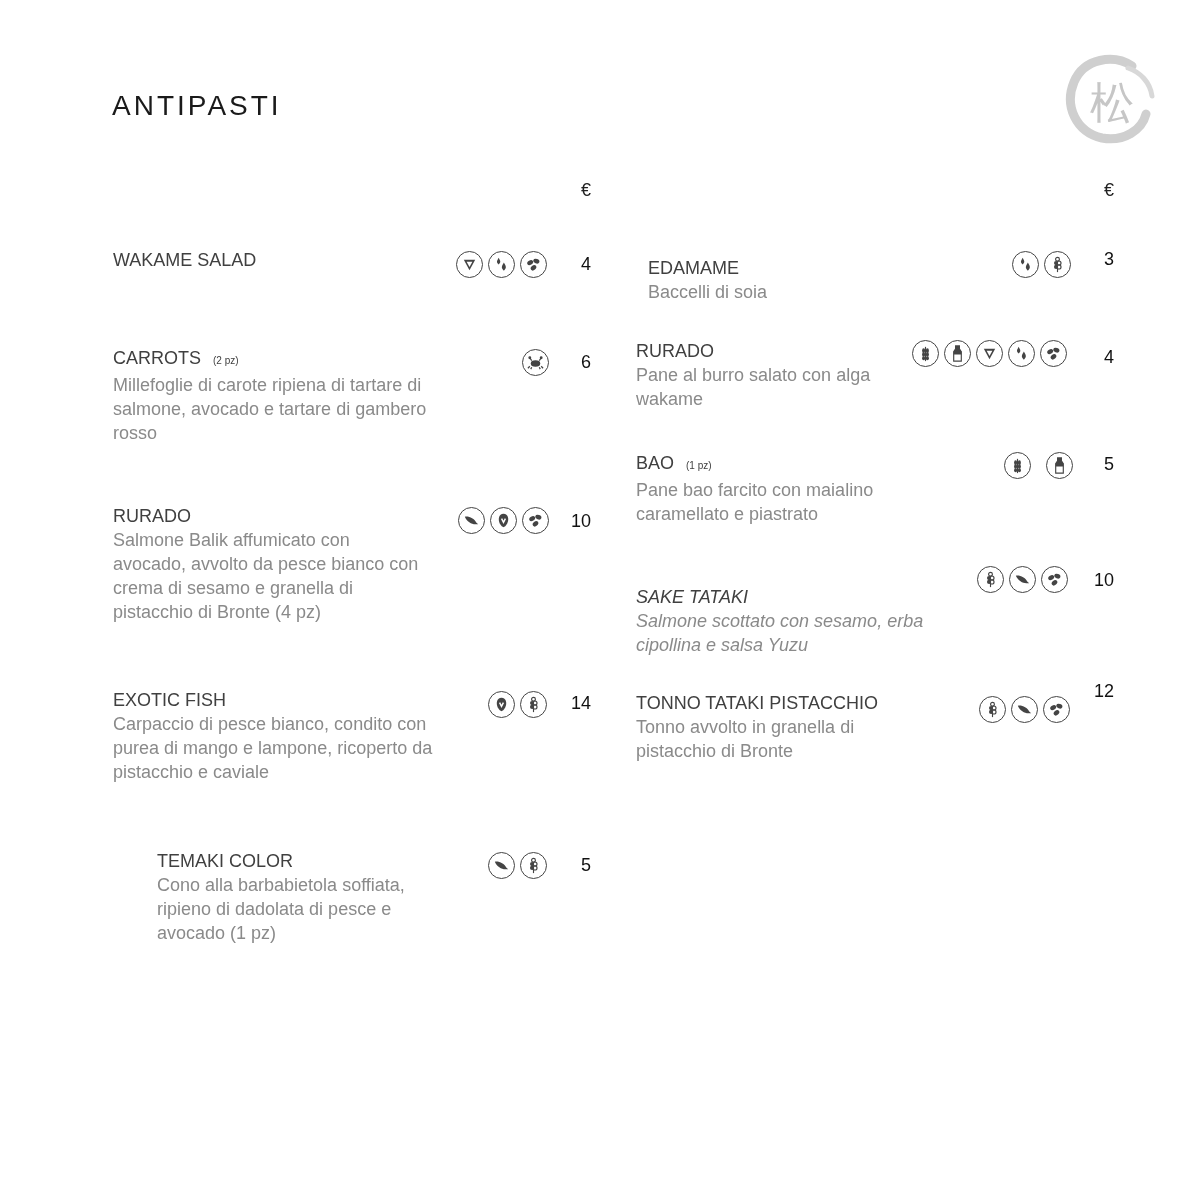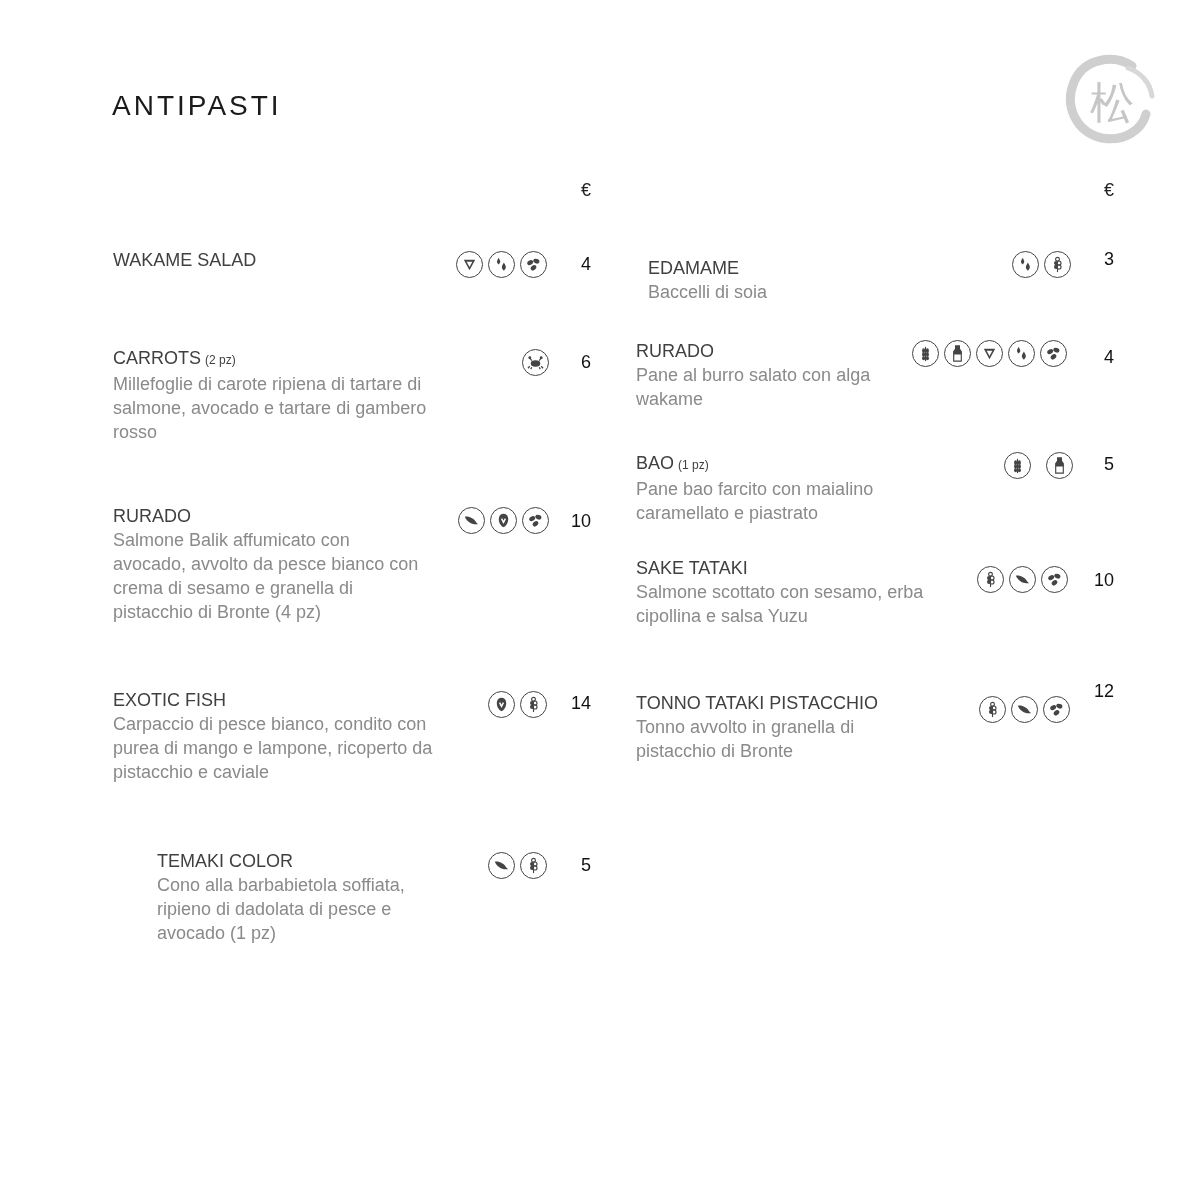--- a/index.html
+++ b/index.html
@@ -9,21 +9,21 @@
     }
     .title {
       position:absolute; left:112px; top:84px; font-size:28px; font-weight:300;
       letter-spacing:3px; color:#1a1a1a; margin:0; line-height:44px;
       -webkit-text-stroke:0; font-weight:normal;
     }
     .logo { position:absolute; left:1062px; top:52px; width:96px; height:96px; }
     .euro { position:absolute; top:180px; font-size:18px; color:#222; }
     .item { position:absolute; }
     .name { font-size:18px; color:#404040; line-height:24px; white-space:nowrap; }
-    .name .qty { font-size:12px; margin-left:4px; }
+    .name .qty { font-size:10px; margin-left:12px; }
     .desc { font-size:18px; color:#8a8a8a; line-height:24px; }
     .icons { position:absolute; display:flex; gap:5px; }
     .ic {
       width:27px; height:27px; border:1.3px solid #444; border-radius:50%;
       box-sizing:border-box; display:flex; align-items:center; justify-content:center;
       background:#fff;
     }
     .ic svg { width:19px; height:19px; }
     .price { position:absolute; font-size:18px; color:#111; }
   </style>
@@ -244,21 +244,21 @@
     </span>
     <span class="ic">
       <svg viewBox="0 0 20 20">
         <path d="M8 2 L12 2 L12 5 L14 8 L14 18 L6 18 L6 8 L8 5 Z" fill="none" stroke="#444" stroke-width="1.2"></path>
         <path d="M8 2 L12 2 L12 5 L14 8 L14 11 L6 11 L6 8 L8 5 Z" fill="#444"></path>
       </svg>
     </span>
   </div>
 <div class="price" style="left:1104px; top:454px;">5</div>
 
-<div class="item" style="left:636px; top:556px; width:300px;">
+<div class="item" style="left:636px; top:585px; width:300px;font-style:italic;">
   <div class="name"><span>SAKE TATAKI</span></div>
   <div class="desc">Salmone scottato con sesamo, erba cipollina e salsa Yuzu</div>
 </div>
 <div class="icons" style="left:977px; top:566px;">
     <span class="ic">
       <svg viewBox="0 0 20 20">
         <circle cx="10" cy="4.5" r="2" fill="none" stroke="#444" stroke-width="1.2"></circle>
         <circle cx="8.5" cy="8.5" r="2.2" fill="#444"></circle>
         <circle cx="11.5" cy="8.5" r="2.2" fill="none" stroke="#444" stroke-width="1.2"></circle>
         <circle cx="8.5" cy="12.5" r="2.2" fill="#444"></circle>

